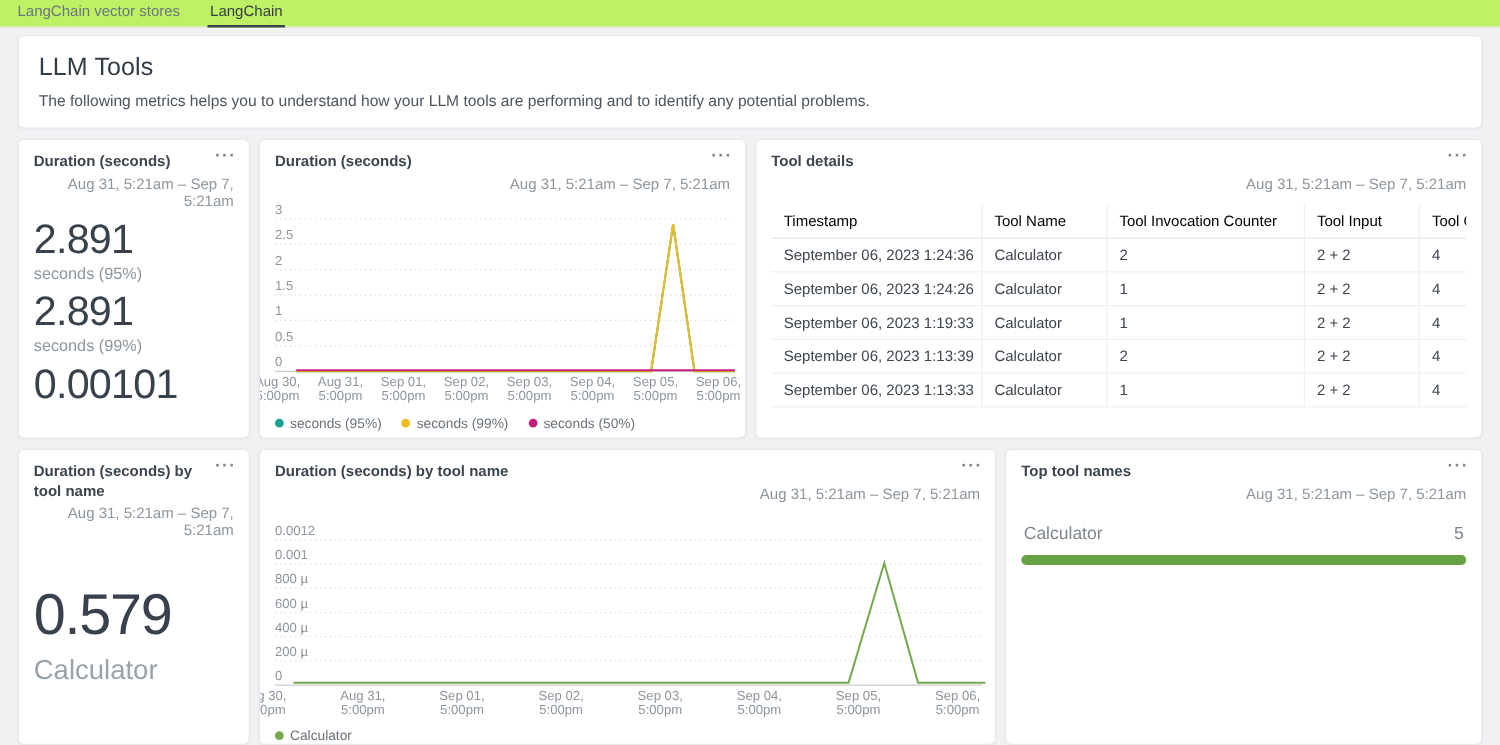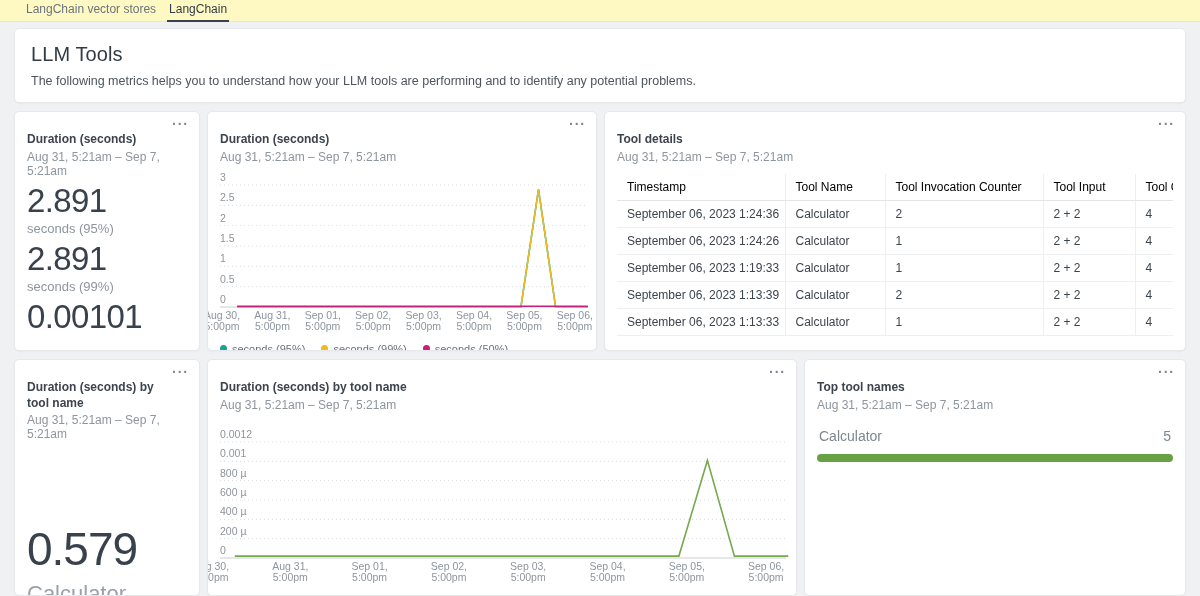--- a/index.html
+++ b/index.html
@@ -5,53 +5,53 @@
   * { box-sizing: border-box; }
   html,body { margin:0; padding:0; }
   body {
     width:1200px; height:596px; overflow:hidden;
     background:#eff1f3;
     font-family:"Liberation Sans","DejaVu Sans",sans-serif;
     color:#3c444d;
   }
   
   .tabbar {
-    height:22px; background:#fef9c3; border-bottom:1px solid #e2e5e8;
-    display:flex; align-items:flex-end; padding:0 0 0 24px; gap:9px;
+    height:22px; background:#bef264; border-bottom:1px solid #e2e5e8;
+    display:flex; align-items:flex-end; padding:0 0 0 12px; gap:20px;
   }
   .tab { font-size:12px; color:#6b747d; padding:4px 2px 5px; cursor:pointer; white-space:nowrap; }
   .tab.active { color:#343c45; border-bottom:2px solid #3a424b; margin-bottom:-1px; padding-bottom:4px; }
 
   .page { padding:6px 14px 0 14px; }
   .panel, .card {
     background:#ffffff; border:1px solid #e6e8eb; border-radius:5px;
     box-shadow:0 1px 2px rgba(40,50,60,0.03);
   }
   .panel { padding:10px 16px 14px 16px; }
   .panel h1 { margin:4px 0 8px 0; font-size:20px; font-weight:400; color:#333b44; letter-spacing:0.1px; }
   .panel .desc { font-size:12.5px; color:#4c555e; }
 
   .grid { display:grid; gap:7px; margin-top:8px; }
   .row1 { grid-template-columns:186px 390px 1fr; height:240px; }
   .row2 { grid-template-columns:186px 590px 1fr; height:237px; }
 
   .card { padding:10px 12px; overflow:hidden; position:relative; }
-  .card-title { font-size:12px; font-weight:700; color:#3c444d; line-height:1.3; padding-right:24px;margin-top:10px; }
-  .card-sub { font-size:12px; color:#8d959d; margin-top:2px; }
+  .card-title { font-size:12px; font-weight:700; color:#3c444d; line-height:1.3; padding-right:24px; }
+  .card-sub { font-size:12px; color:#8d959d; margin-top:2px;text-align:right; }
   .menu-dots {
     position:absolute; top:5px; right:10px; color:#7d868e;
     font-size:14px; font-weight:700; letter-spacing:1px; cursor:pointer; line-height:1;
   }
 
   
   .stat { margin-top:5px; }
   .stat:first-of-type { margin-top:20px; }
   .stat-value { font-size:33px; color:#39424c; letter-spacing:-0.6px; line-height:1.1; }
   .stat-label { font-size:13px; color:#8d959d; margin-top:2px; }
-  .big-stat-value { font-size:46px; color:#39424c; letter-spacing:-1px; margin-top:84px; line-height:1.05; }
+  .big-stat-value { font-size:46px; color:#39424c; letter-spacing:-1px; margin-top:36px; line-height:1.05; }
   .big-stat-label { font-size:22px; color:#99a1a9; margin-top:8px; }
 
   
   .chart-host { margin-top:10px; }
   .chart-host svg { overflow:visible; display:block; }
   .legend { display:flex; gap:16px; align-items:center; margin-top:3px; font-size:11px; color:#69727b; }
   .legend-item { display:flex; align-items:center; gap:5px; cursor:pointer; }
   .dot { width:7px; height:7px; border-radius:50%; display:inline-block; }
 
   

